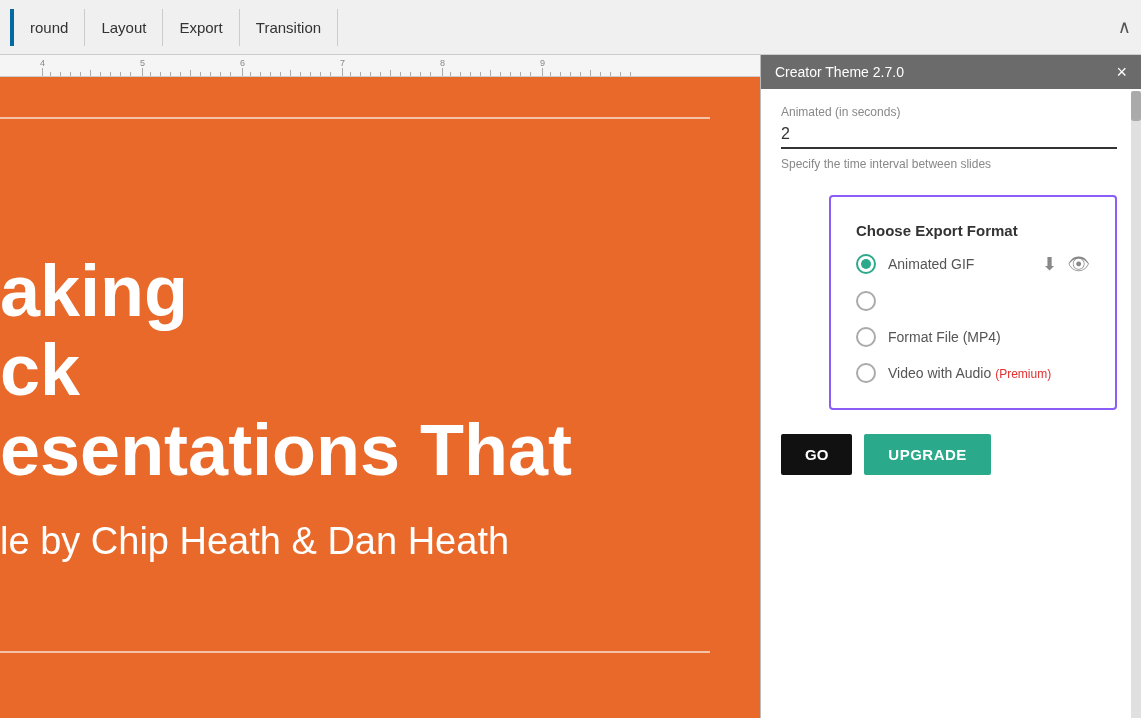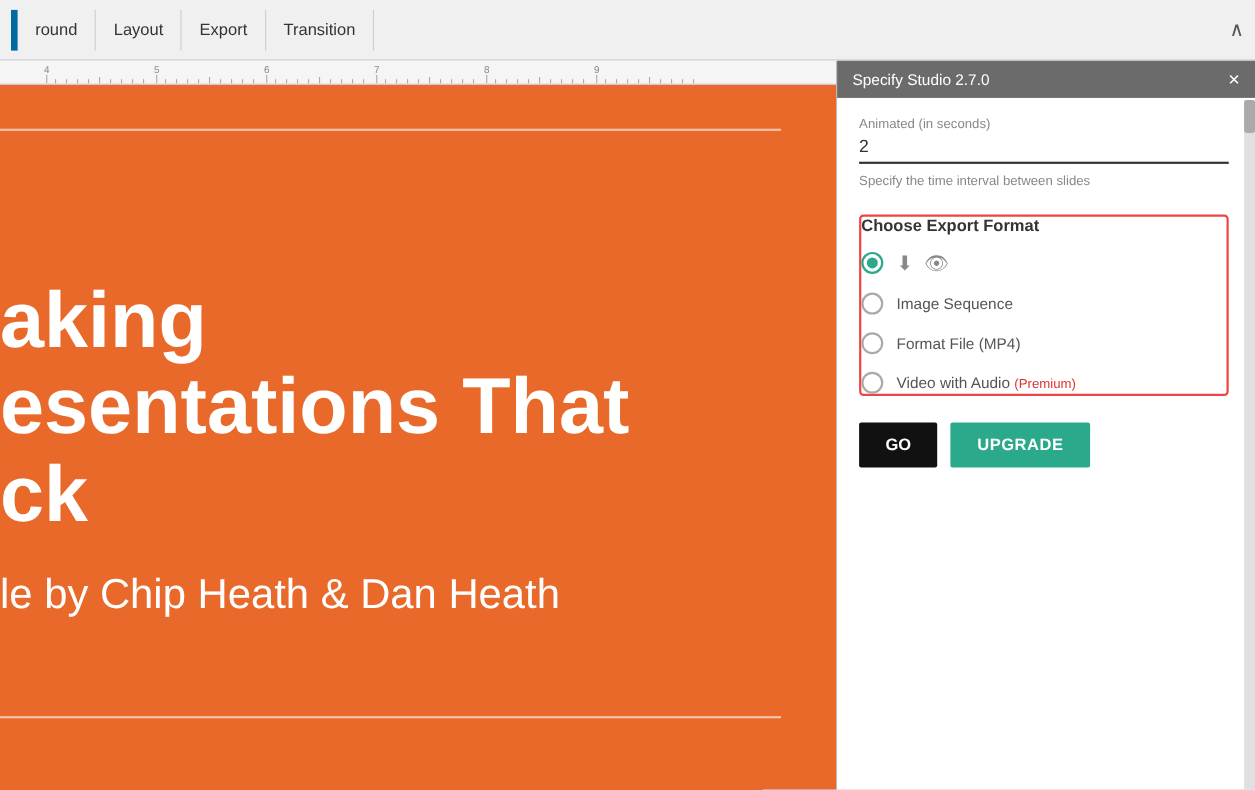--- a/index.html
+++ b/index.html
@@ -23,21 +23,21 @@
       padding: 0 10px;
       flex-shrink: 0;
     }
     .nav-tab {
       padding: 10px 16px;
       cursor: pointer;
       font-size: 15px;
       color: #333;
       border-right: 1px solid #ccc;
     }
-    .nav-tab:first-child { border-left: 6px solid #0369a1; }
+    .nav-tab:first-child { border-left: 4px solid #0369a1; }
     .nav-chevron {
       margin-left: auto;
       font-size: 18px;
       color: #555;
       cursor: pointer;
     }
 
     
     .ruler {
       height: 22px;
@@ -64,21 +64,21 @@
     }
     .ruler-tick-line {
       width: 1px;
       background: #aaa;
     }
 
     
     .slide-area {
       width: 760px;
       flex-shrink: 0;
-      background: #c4b5fd;
+      background: #0ea5e9;
       position: relative;
       overflow: hidden;
     }
     .slide-canvas {
       background: #e8692a;
       width: 100%;
       height: 100%;
       position: relative;
       display: flex;
       flex-direction: column;
@@ -187,24 +187,25 @@
       background: transparent;
     }
     .interval-hint {
       font-size: 12px;
       color: #888;
       margin-bottom: 24px;
     }
 
     
     .export-box {
-      border: 2px solid #ef4444;
+      border: 2px solid #8b5cf6;
       border-radius: 4px;
-      padding: 0;
+      padding: 25px;
       margin-bottom: 24px;
+      margin-left: 48px;
     }
     .export-title {
       font-size: 15px;
       font-weight: 600;
       color: #333;
       margin-bottom: 14px;
     }
     .export-option {
       display: flex;
       align-items: center;
@@ -489,60 +490,60 @@
             <div class="ruler-tick-line" style="height:4px;"></div>
           </div>
         </div>
     </div>
 
     <div class="slide-area" style="flex:1;">
       <div class="slide-canvas" style="background: #e8692a;">
         <div class="slide-line-top"></div>
         <div class="slide-title">
           <div>aking</div>
+          <div>ck</div>
           <div>esentations That</div>
-          <div>ck</div>
         </div>
         <div class="slide-subtitle">le by Chip Heath &amp; Dan Heath</div>
         <div class="slide-line-bottom"></div>
       </div>
     </div>
   </div>
 
   <div class="right-panel">
     <div class="panel-header">
-      <span>Specify Studio 2.7.0</span>
+      <span>Creator Theme 2.7.0</span>
       <button class="panel-close-btn">×</button>
     </div>
     <div class="panel-scrollbar">
       <div class="panel-scrollbar-thumb"></div>
     </div>
     <div class="panel-body">
       
       <div class="interval-label">Animated (in seconds)</div>
       <input class="interval-value" type="text" value="2" style="">
       <div class="interval-hint">Specify the time interval between slides</div>
 
       
       <div class="export-box">
         <div class="export-title">Choose Export Format</div>
 
         <div class="export-option">
           <div class="radio-outer selected">
             <div class="radio-inner"></div>
           </div>
+          <span class="option-label">Animated GIF</span>
           <div class="option-icons">
             <span class="option-icon">⬇</span>
             <span class="option-icon">👁</span>
           </div>
         </div>
 
         <div class="export-option">
           <div class="radio-outer"></div>
-          <span class="option-label">Image Sequence</span>
         </div>
 
         <div class="export-option">
           <div class="radio-outer"></div>
           <span class="option-label">Format File (MP4)</span>
         </div>
 
         <div class="export-option">
           <div class="radio-outer"></div>
           <span class="option-label">

